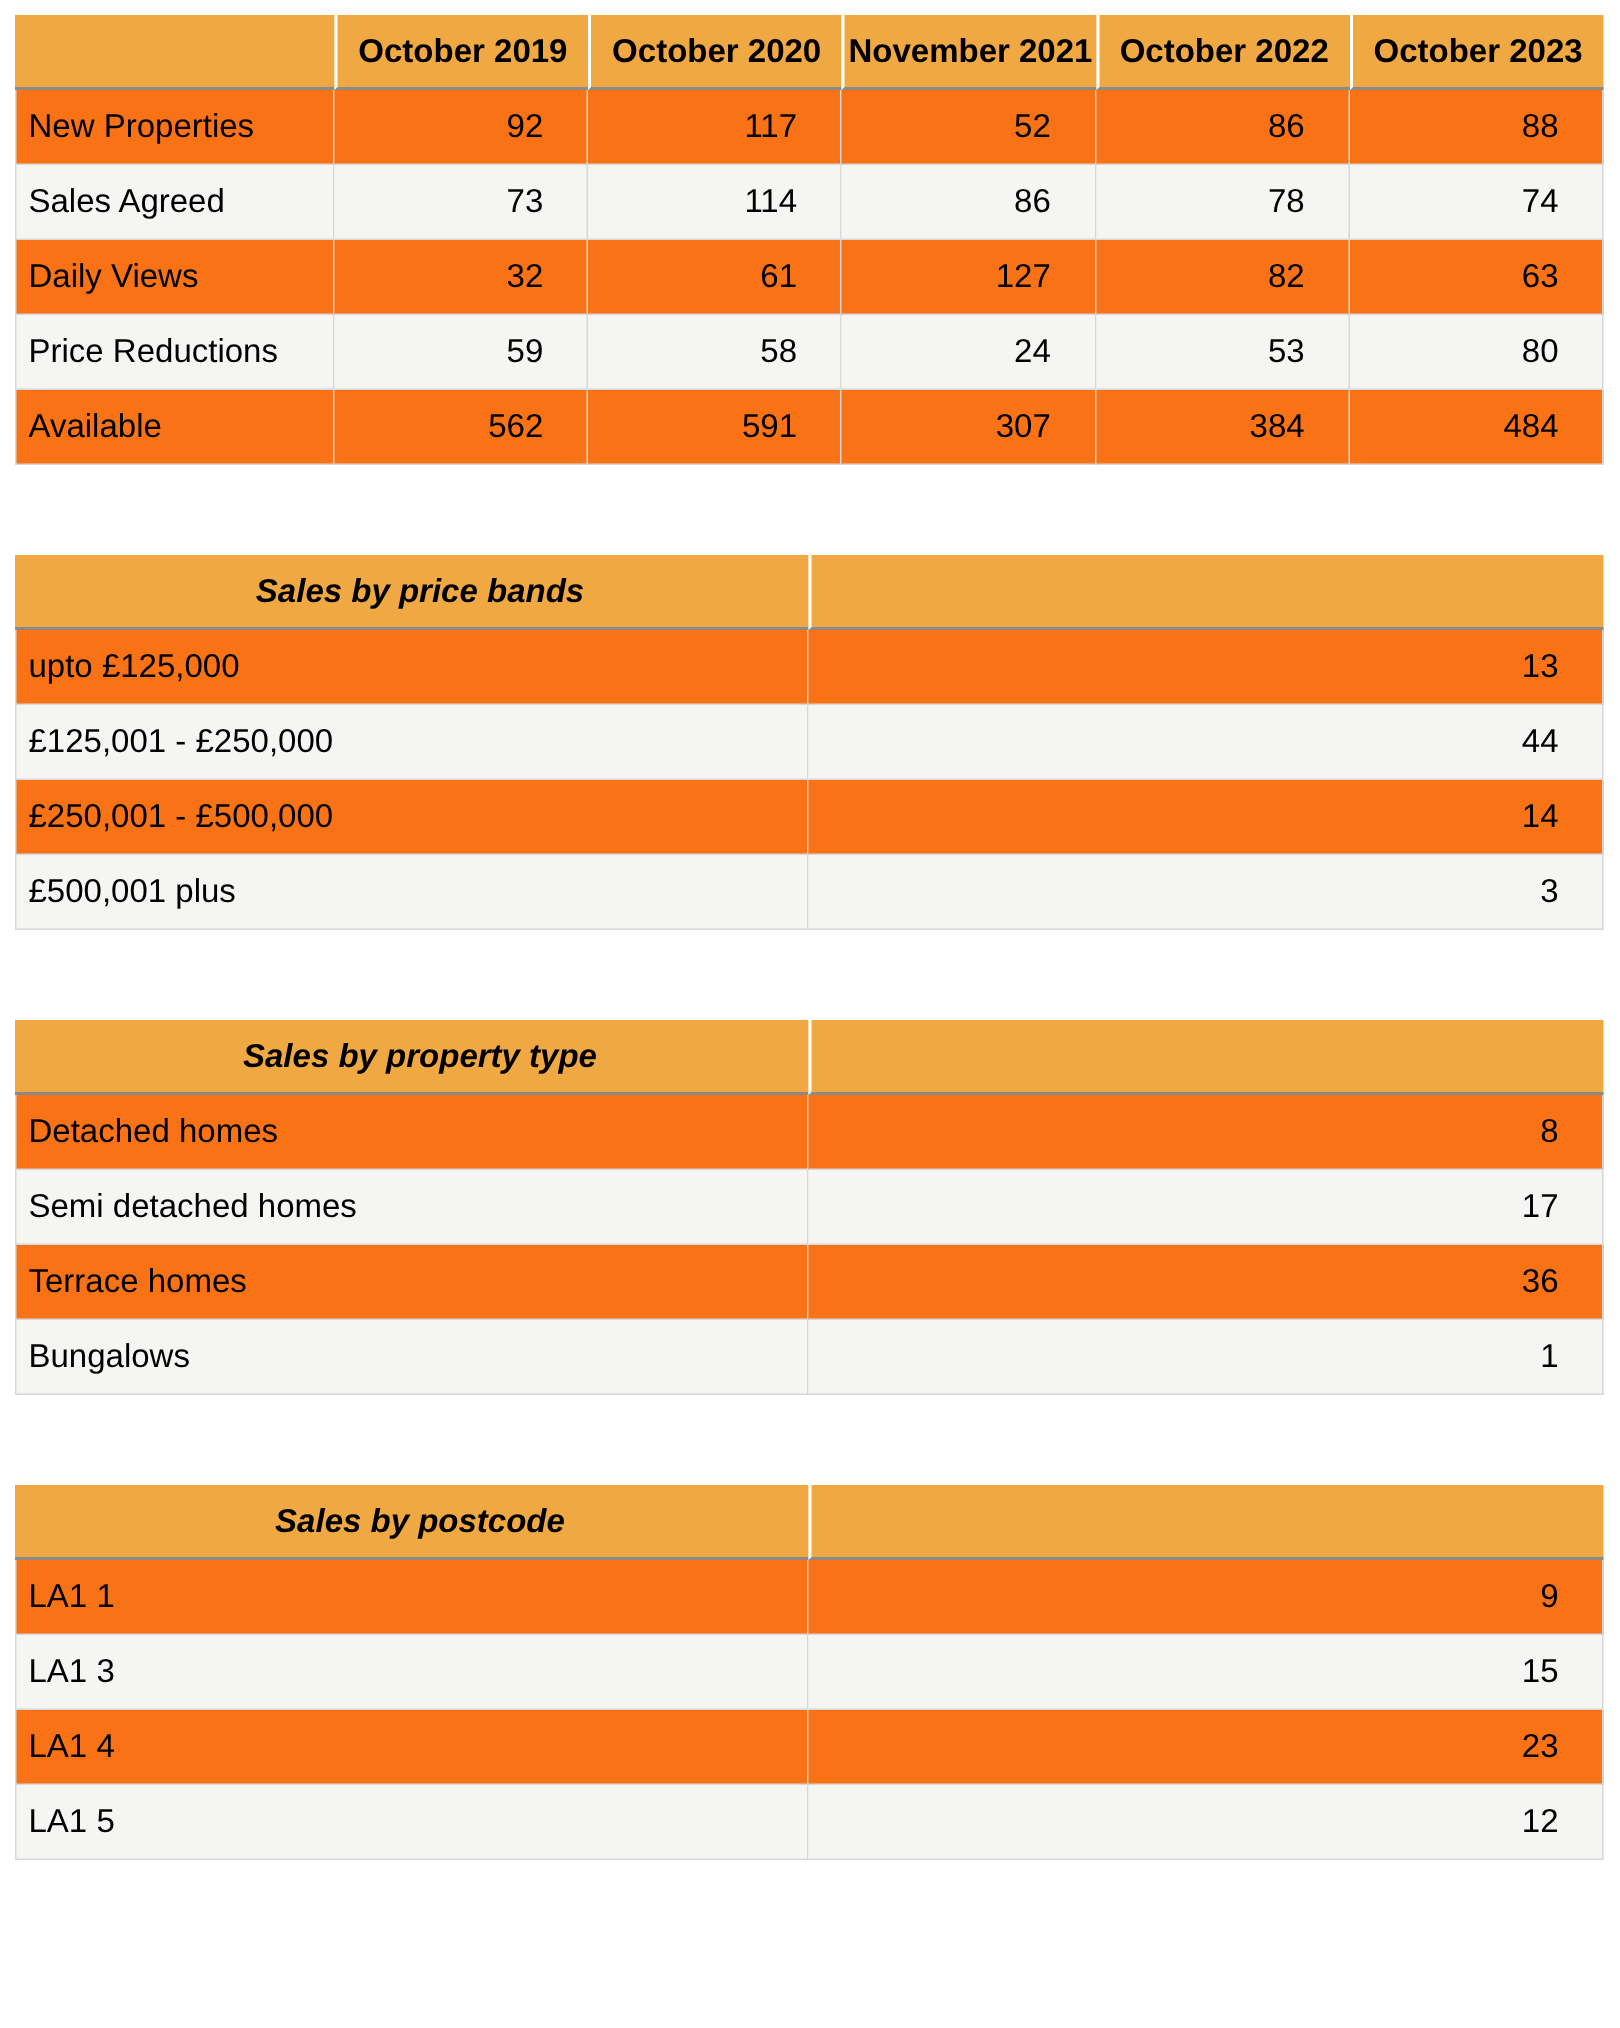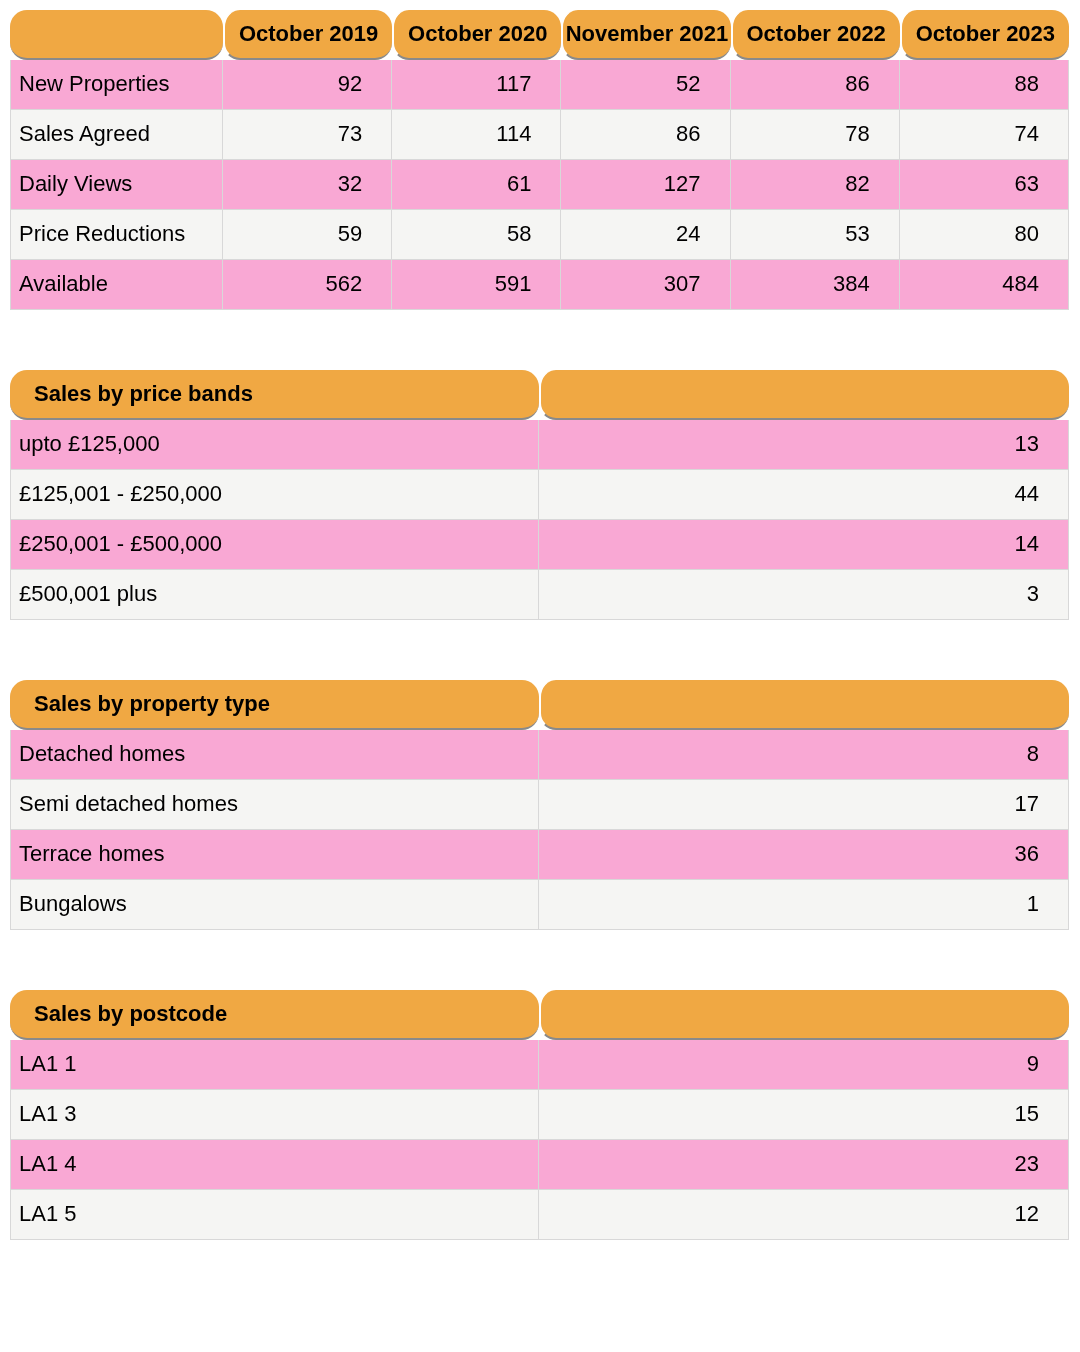--- a/index.html
+++ b/index.html
@@ -30,31 +30,31 @@
     vertical-align: middle;
     overflow: hidden;
     white-space: nowrap;
   }
   th {
     background: #F0A843;
     font-weight: bold;
     border-bottom: 2px solid #8A8A8A;
     text-align: center;
     padding: 0;
-    border-radius: 17px;
   }
   th + th {
     border-left: 2px solid #ffffff;
   }
   th.title-cell {
-    text-align: left;
-    padding-left: 24px;
+    text-align: center;
+    padding-left: 11px;
+    font-style: italic;
   }
   td {
-    background: #f9a8d4;
+    background: #f97316;
     border-bottom: 1.5px solid #D8D8D8;
     border-right: 1.5px solid #D8D8D8;
     padding: 0;
   }
   td:first-child {
     border-left: 1.5px solid #D8D8D8;
   }
   tbody tr:nth-child(even) td {
     background: #F5F5F3;
   }

